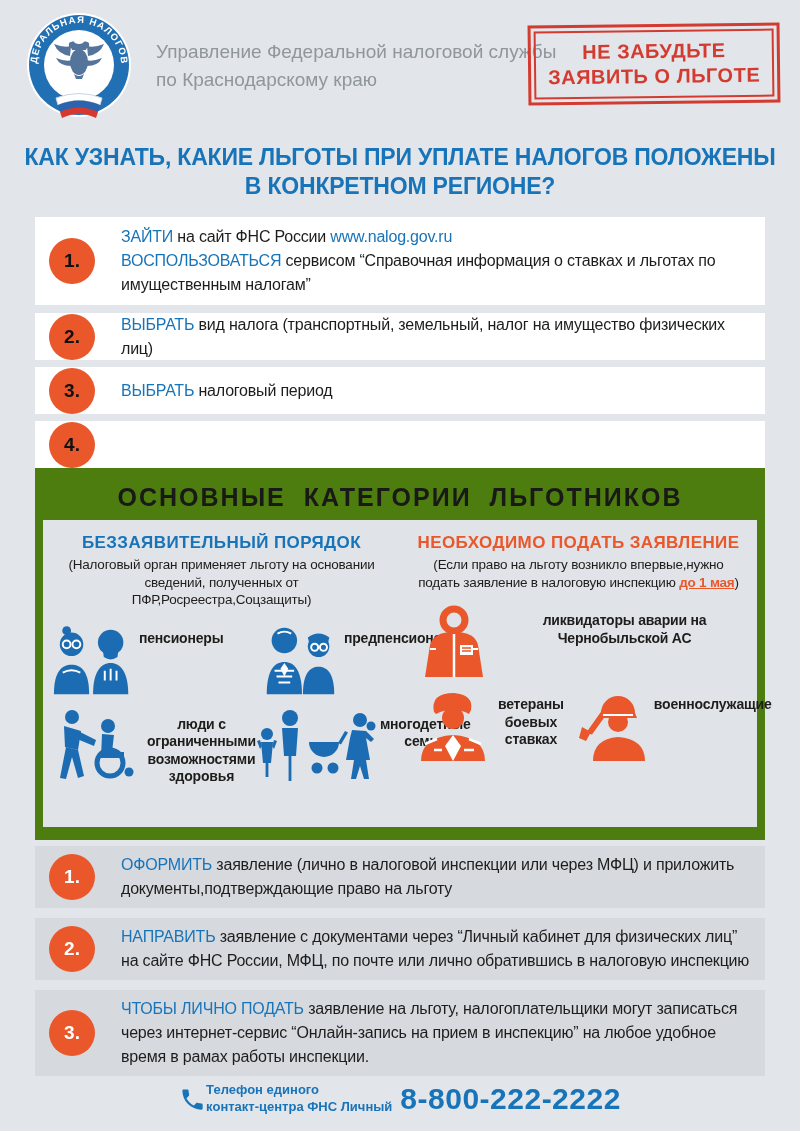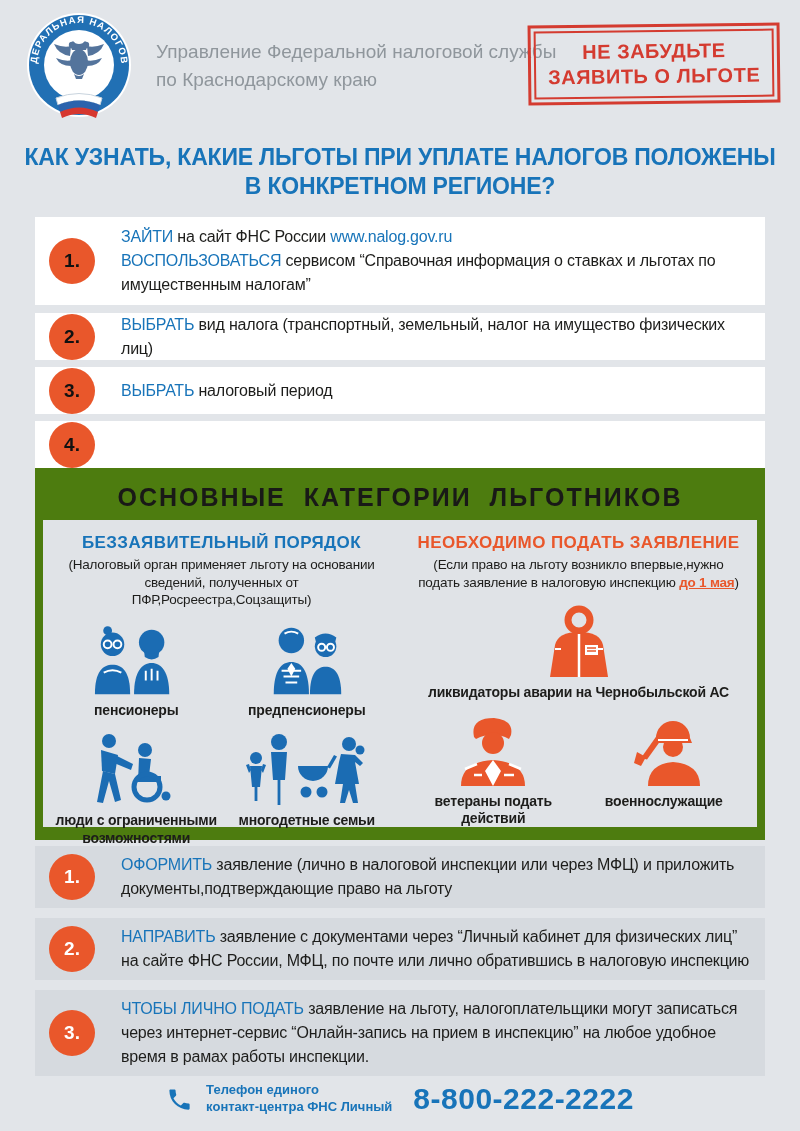--- a/index.html
+++ b/index.html
@@ -35,34 +35,34 @@
   .card-heading { text-align:center; padding-top:15px; font-size:25px; font-weight:bold; color:#191917;
                   letter-spacing:2px; word-spacing:9px; }
   .panel { position:absolute; left:8px; right:8px; top:52px; bottom:13px; background:#e0e3e7; display:flex; }
   .col { width:50%; padding:13px 8px 0 8px; }
   .col-title { text-align:center; font-weight:bold; font-size:17px; letter-spacing:.4px; }
   .col-title.blue { color:#1874b9; }
   .col-title.orange { color:#e9572b; }
   .col-sub { text-align:center; font-size:13.5px; line-height:1.3; margin-top:3px; padding:0 6px; letter-spacing:-.2px; }
   .deadline { color:#e9572b; text-decoration:underline; font-weight:bold; }
   .grid2 { display:grid; grid-template-columns:1fr 1fr; margin-top:14px; row-gap:14px; }
-  .cat { display:flex; flex-direction:column; align-items:center; }
+  .cat { display:flex; flex-direction:row; }
   .cat .icon { height:72px; display:flex; align-items:flex-end; justify-content:center; }
   .cat .label { margin-top:7px; font-size:14px; font-weight:bold; text-align:center; line-height:1.25; max-width:185px; letter-spacing:-.2px; }
   .single { margin-top:14px; }
   .single .label { max-width:320px; }
 
   
   .bottom { background:#d6dadf; }
   .b1 { top:846px; height:62px; }
   .b2 { top:918px; height:62px; }
   .b3 { top:990px; height:86px; }
 
   
-  .footer { position:absolute; left:0; top:1082px; width:800px; display:flex; align-items:center; justify-content:center; gap:13px; }
+  .footer { position:absolute; left:0; top:1082px; width:800px; display:flex; align-items:center; justify-content:center; }
   .footer-label { color:#1874b9; font-weight:bold; font-size:13px; line-height:1.3; }
   .footer-phone { color:#1874b9; font-weight:bold; font-size:30px; letter-spacing:.5px; margin-left:8px; }
 </style>
 </head>
 <body>
 
 <div class="page">
 
   <svg class="logo" viewBox="0 0 106 106">
     <circle cx="53" cy="53" r="52" fill="#ffffff"></circle>
@@ -256,21 +256,21 @@
                 <g fill="#e9572b">
                   <path d="M26 23 Q22 4 46 4 Q66 6 63 21 L61 25 Q45 16 28 25 Z"></path>
                   <circle cx="45" cy="29" r="11"></circle>
                   <path d="M13 72 Q13 48 45 46 Q77 48 77 72 Z"></path>
                 </g>
                 <path d="M45 46 l-8 11 8 15 8 -15 z" fill="#ffffff"></path>
                 <path d="M17 55 l12 -5 M73 55 l-12 -5" stroke="#ffffff" stroke-width="2.5"></path>
                 <path d="M56 61 h10 M26 61 h8" stroke="#ffffff" stroke-width="2.5"></path>
               </svg>
             </div>
-            <div class="label">ветераны подать действий</div>
+            <div class="label">ветераны боевых ставках</div>
           </div>
           <div class="cat">
             <div class="icon">
               <svg width="90" height="72" viewBox="0 0 90 72">
                 <g fill="#e9572b">
                   <path d="M22 44 L46 10 l5 3.6 -23 32 z"></path>
                   <path d="M44 16 l10 7 -3 4 -10 -7 z"></path>
                   <path d="M18 38 l9 5 -5 9 -7 -3 z"></path>
                   <path d="M37 24 a17 17 0 0 1 34 0 l2 5 h-38 z"></path>
                   <circle cx="54" cy="33" r="10"></circle>

